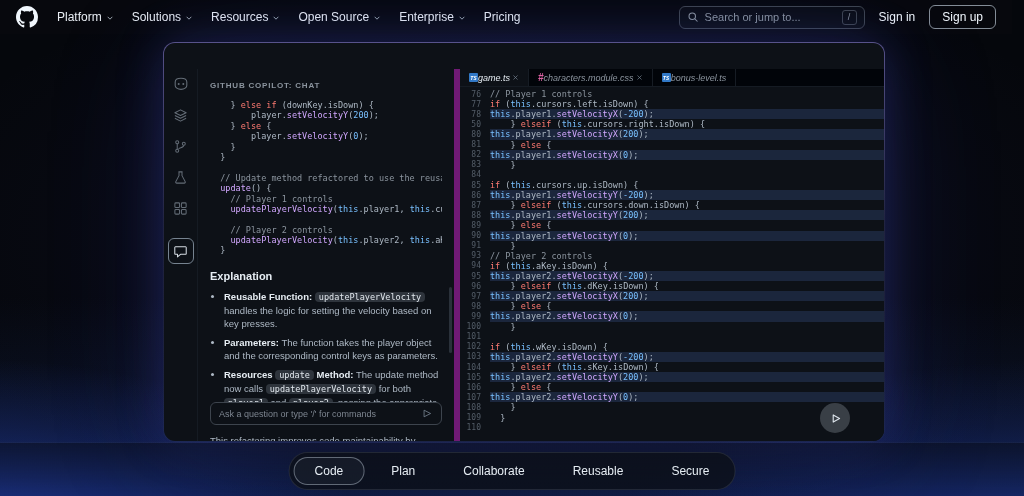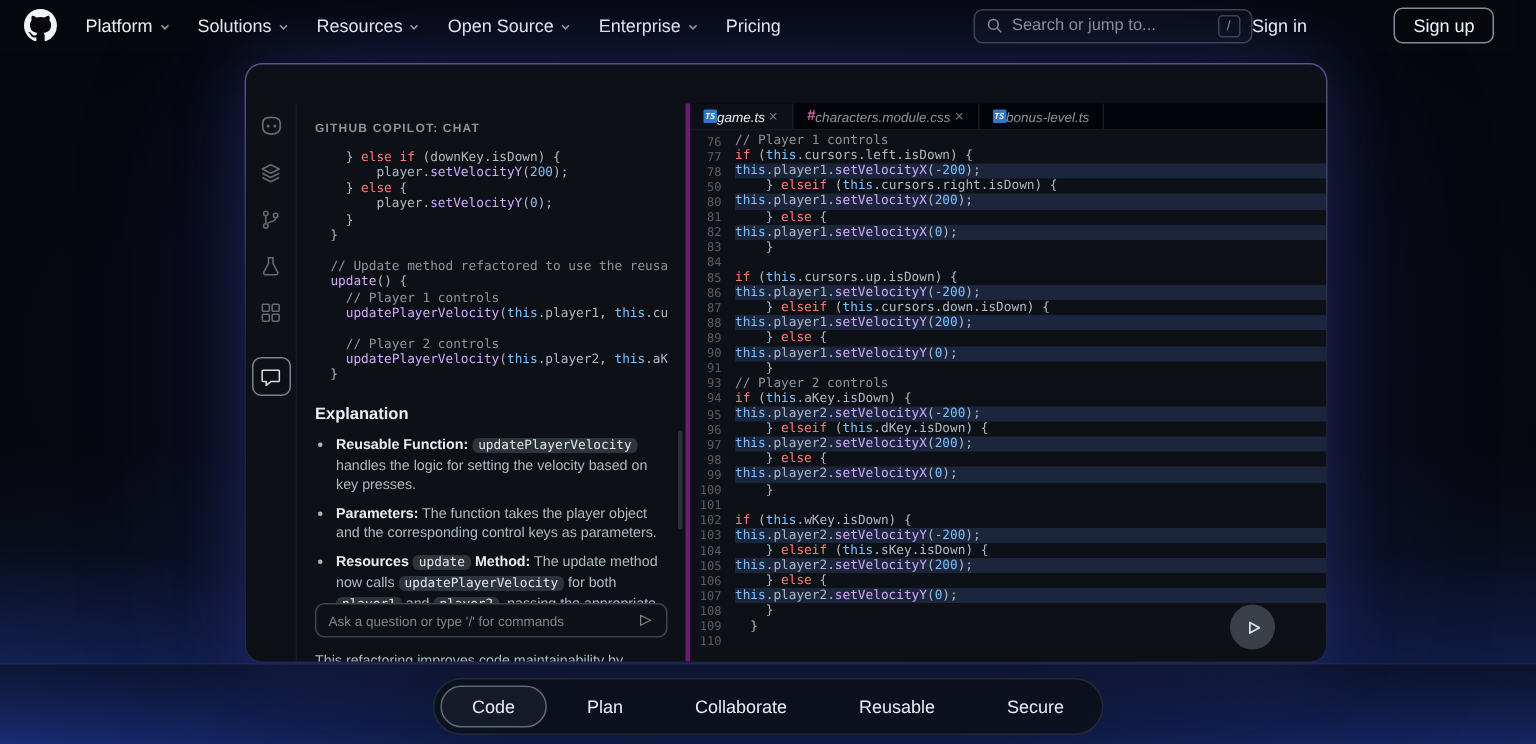--- a/index.html
+++ b/index.html
@@ -18,39 +18,39 @@
   .f{color:var(--function-name,#d2a8ff);} .n{color:var(--constant,#79c0ff);}
   .c{color:var(--comment,#8b949e);}
 
   
   .topnav { position:absolute; top:0; left:0; right:12px; height:34px; display:flex; align-items:center; padding:0 16px; background:rgba(8,10,15,.6); }
   .logo { color:#f0f6fc; display:flex; align-items:center; margin-right:10px; cursor:pointer; }
   .nav-list { list-style:none; display:flex; align-items:center; }
   .nav-item { display:flex; align-items:center; gap:4px; padding:4px 9px; font-size:12px; color:#e9eef4; cursor:pointer; white-space:nowrap; }
   .chev { color:#99a3ad; display:flex; margin-top:1px; }
   .spacer { flex:1; }
-  .searchbox { width:186px; height:23px; border:1px solid #3d444d; border-radius:6px; display:flex; align-items:center; gap:6px; padding:0 7px; color:#8b949e; font-size:11px; cursor:text; background:rgba(13,17,23,.5); }
+  .searchbox { width:186px; height:23px; border:1px solid #3d444d; border-radius:6px; display:flex; align-items:center; gap:6px; padding:0 7px; color:#8b949e; font-size:11px; margin-right:14px; cursor:text; background:rgba(13,17,23,.5); }
   .searchbox .ph { flex:1; white-space:nowrap; overflow:hidden; }
   .shortcut { border:1px solid #3d444d; border-radius:3px; width:15px; height:15px; display:flex; align-items:center; justify-content:center; font-size:9px; color:#8b949e; flex:none; }
   .signin { font-size:12px; color:#f0f6fc; margin-right:14px; text-decoration:none; cursor:pointer; white-space:nowrap; }
-  .signup { font-size:12px; color:#f0f6fc; background:transparent; border:1px solid #848d97; border-radius:6px; padding:4px 12px; cursor:pointer; white-space:nowrap;margin-left:44px; }
+  .signup { font-size:12px; color:#f0f6fc; background:transparent; border:1px solid #848d97; border-radius:6px; padding:4px 12px; cursor:pointer; white-space:nowrap; }
 
   
   .window-outer { position:absolute; left:163px; top:42px; width:722px; height:400px; border-radius:12px; padding:1px;
     background:linear-gradient(180deg, rgba(154,143,240,.55), rgba(96,100,180,.28) 45%, rgba(62,72,140,.28));
     box-shadow:0 0 46px rgba(76,88,222,.26), 0 14px 120px rgba(56,68,200,.18); }
   .window { width:100%; height:100%; border-radius:11px; background:#0d1117; overflow:hidden; display:flex; flex-direction:column; }
   .win-top { height:26px; flex:none; }
   .win-cols { flex:1; display:flex; min-height:0; }
 
   .activity { width:34px; flex:none; display:flex; flex-direction:column; align-items:center; padding-top:6px; gap:13px; border-right:1px solid #151b23; }
   .act-icon { width:18px; height:18px; color:#636c76; display:flex; align-items:center; justify-content:center; cursor:pointer; }
   .act-icon.active { width:26px; height:26px; border:1px solid #768390; border-radius:6px; color:#d6dde4; margin-top:8px; }
 
-  .chat { width:262px; flex:none; position:relative; padding:12px 12px 50px; border-right:3px solid #701a75; }
+  .chat { width:262px; flex:none; position:relative; padding:12px 12px 50px; border-right:6px solid #701a75; }
   .chat-title { font-size:8px; letter-spacing:.8px; color:#8b949e; font-weight:bold; }
   #chat-code { margin-top:10px; font-family:"DejaVu Sans Mono",monospace; font-size:8.5px; color:#aeb9c5; overflow:hidden; }
   .ccl { height:10.4px; white-space:pre; overflow:hidden; }
   .expl-title { margin-top:14px; font-size:11px; font-weight:bold; color:#e6edf3; }
   #chat-bullets { margin-top:8px; padding-left:14px; display:flex; flex-direction:column; gap:6px; }
   #chat-bullets li { font-size:9.5px; line-height:13px; color:#aeb9c5; }
   #chat-bullets b { color:#e6edf3; }
   #chat-bullets code, .chat code { font-family:"DejaVu Sans Mono",monospace; font-size:8.5px; background:rgba(110,118,129,.35); padding:0 4px; border-radius:4px; color:#e2e8ee; }
   .chat-footer { margin-top:11px; font-size:9.5px; line-height:13px; color:#aeb9c5; }
   .chat-input { position:absolute; left:12px; right:12px; bottom:16px; height:23px; border:1px solid #3d444d; border-radius:6px; display:flex; align-items:center; justify-content:space-between; padding:0 8px; font-size:9px; color:#7d8590; background:#0d1117; cursor:text; }

